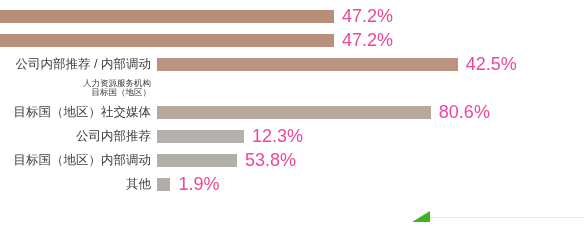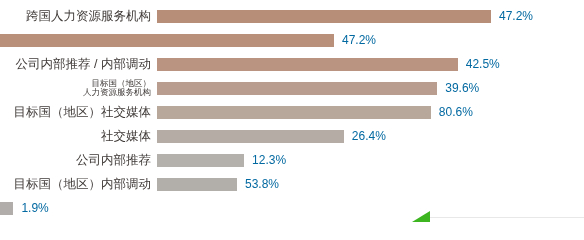--- a/index.html
+++ b/index.html
@@ -54,22 +54,22 @@
     flex: 1 1 auto;
     height: 24px;
     display: flex;
     align-items: center;
   }
   .bar {
     height: 13px;
     flex: 0 0 auto;
   }
   .value-label {
-    font-size: 12px;
-    color: #0369a1;
+    font-size: 18px;
+    color: #ec4899;
     margin-left: 8px;
     white-space: nowrap;
     line-height: 13px;
   }
   .deco-line {
     position: absolute;
     left: 430px;
     top: 217px;
     width: 154px;
     height: 1px;
@@ -85,78 +85,67 @@
     border-bottom: 11px solid #3cb521;
   }
 </style>
 </head>
 <body>
 
 <div id="chart-root">
 
   <div class="rows">
       <div class="row">
-        <div class="cat-label">跨国人力资源服务机构</div>
         <div class="bar-area">
           <div class="bar" style="width: 334px; background: rgb(183, 143, 120);"></div>
           <div class="value-label">47.2%</div>
         </div>
       </div>
       <div class="row">
         <div class="bar-area">
           <div class="bar" style="width: 334px; background: rgb(185, 144, 122);"></div>
           <div class="value-label">47.2%</div>
         </div>
       </div>
       <div class="row">
         <div class="cat-label">公司内部推荐 / 内部调动</div>
         <div class="bar-area">
           <div class="bar" style="width: 300.742px; background: rgb(186, 148, 128);"></div>
           <div class="value-label">42.5%</div>
         </div>
       </div>
       <div class="row">
         <div class="cat-label two-line">
+          <span class="ln">人力资源服务机构</span>
           <span class="ln">目标国（地区）</span>
-          <span class="ln">人力资源服务机构</span>
-        </div>
-        <div class="bar-area">
-          <div class="bar" style="width: 280.22px; background: rgb(185, 157, 143);"></div>
-          <div class="value-label">39.6%</div>
         </div>
       </div>
       <div class="row">
         <div class="cat-label">目标国（地区）社交媒体</div>
         <div class="bar-area">
           <div class="bar" style="width: 273.852px; background: rgb(184, 167, 155);"></div>
           <div class="value-label">80.6%</div>
-        </div>
-      </div>
-      <div class="row">
-        <div class="cat-label">社交媒体</div>
-        <div class="bar-area">
-          <div class="bar" style="width: 186.814px; background: rgb(181, 172, 166);"></div>
-          <div class="value-label">26.4%</div>
         </div>
       </div>
       <div class="row">
         <div class="cat-label">公司内部推荐</div>
         <div class="bar-area">
           <div class="bar" style="width: 87.0381px; background: rgb(180, 176, 172);"></div>
           <div class="value-label">12.3%</div>
         </div>
       </div>
       <div class="row">
         <div class="cat-label">目标国（地区）内部调动</div>
         <div class="bar-area">
           <div class="bar" style="width: 79.9619px; background: rgb(178, 174, 170);"></div>
           <div class="value-label">53.8%</div>
         </div>
       </div>
       <div class="row">
+        <div class="cat-label">其他</div>
         <div class="bar-area">
           <div class="bar" style="width: 13.4449px; background: rgb(176, 173, 170);"></div>
           <div class="value-label">1.9%</div>
         </div>
       </div>
     </div>
 
   <div class="deco-line"></div>
   <div class="green-wedge"></div>
 

